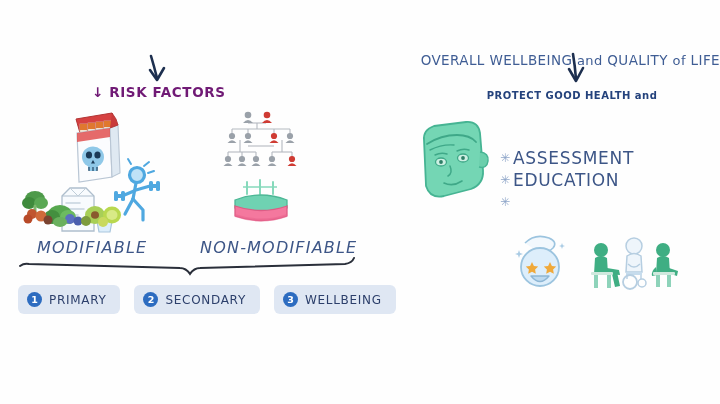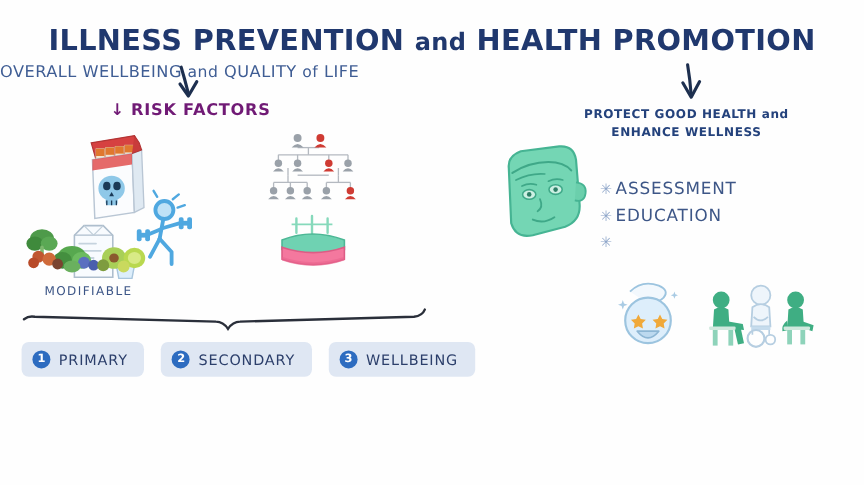--- a/index.html
+++ b/index.html
@@ -39,21 +39,21 @@
   .title .lower {
     font-size: 20px;
     font-weight: 700;
     text-transform: lowercase;
   }
   .subtitle {
     position: absolute;
     top: 52px;
     left: 0;
     width: 720px;
-    text-align: left;
+    text-align: right;
     font-family: "DejaVu Sans", sans-serif;
     font-size: 13.5px;
     letter-spacing: 0.4px;
     color: #3f5d94;
     white-space: nowrap;
   }
   .subtitle .lower { text-transform: lowercase; font-size: 13px; }
 
   .heading-left {
     position: absolute;
@@ -75,24 +75,25 @@
     font-size: 10px;
     line-height: 15px;
     letter-spacing: 0.5px;
     color: #24427c;
   }
   .heading-right .lower { text-transform: lowercase; }
 
   .cat-label {
     position: absolute;
     top: 238px;
-    font-size: 10px;
+    font-size: 16px;
     letter-spacing: 1.2px;
     color: #3d5687;
     white-space: nowrap;
+    font-style: italic;
   }
   #label-modifiable { left: 37px; }
   #label-nonmodifiable { left: 200px; }
 
   
   .bullets {
     position: absolute;
     top: 147px;
     left: 500px;
   }
@@ -103,21 +104,21 @@
     white-space: nowrap;
   }
   .bullet-star {
     width: 13px;
     color: #8fa6c9;
     font-size: 12px;
     line-height: 1;
     text-align: left;
   }
   .bullet-text {
-    font-size: 14px;
+    font-size: 17px;
     letter-spacing: 0.7px;
     color: #3d5687;
   }
 
   
   .pills {
     position: absolute;
     top: 285px;
     left: 18px;
     display: flex;
@@ -158,43 +159,43 @@
     width: 720px;
     height: 404px;
     pointer-events: none;
   }
 </style>
 </head>
 <body>
 
 <div id="canvas">
 
-  <div class="title"><span>ILLNESS PREVENTION </span><span class="lower">and</span><span> HEALTH PROMOTION</span></div>
 
   <div class="subtitle"><span>OVERALL WELLBEING </span><span class="lower">and</span><span> QUALITY </span><span class="lower">of</span><span> LIFE</span></div>
 
   <div class="heading-left">↓ RISK FACTORS</div>
 
-  <div class="heading-right"><span>PROTECT GOOD HEALTH </span><span class="lower">and</span><br><span>ENHANCE WELLNESS</span></div>
+  <div class="heading-right"><span>PROTECT GOOD HEALTH </span><span class="lower">and</span><br></div>
 
   <div class="bullets">
     <div class="bullet-row">
       <span class="bullet-star">✳</span>
       <span class="bullet-text">ASSESSMENT</span>
     </div>
     <div class="bullet-row">
       <span class="bullet-star">✳</span>
       <span class="bullet-text">EDUCATION</span>
     </div>
     <div class="bullet-row">
       <span class="bullet-star">✳</span>
     </div>
   </div>
 
   <div class="cat-label" id="label-modifiable">MODIFIABLE</div>
+  <div class="cat-label" id="label-nonmodifiable">NON-MODIFIABLE</div>
 
   <div class="pills">
     <div class="pill">
       <span class="pill-num">1</span>
       <span class="pill-label">PRIMARY</span>
     </div>
     <div class="pill">
       <span class="pill-num">2</span>
       <span class="pill-label">SECONDARY</span>
     </div>

